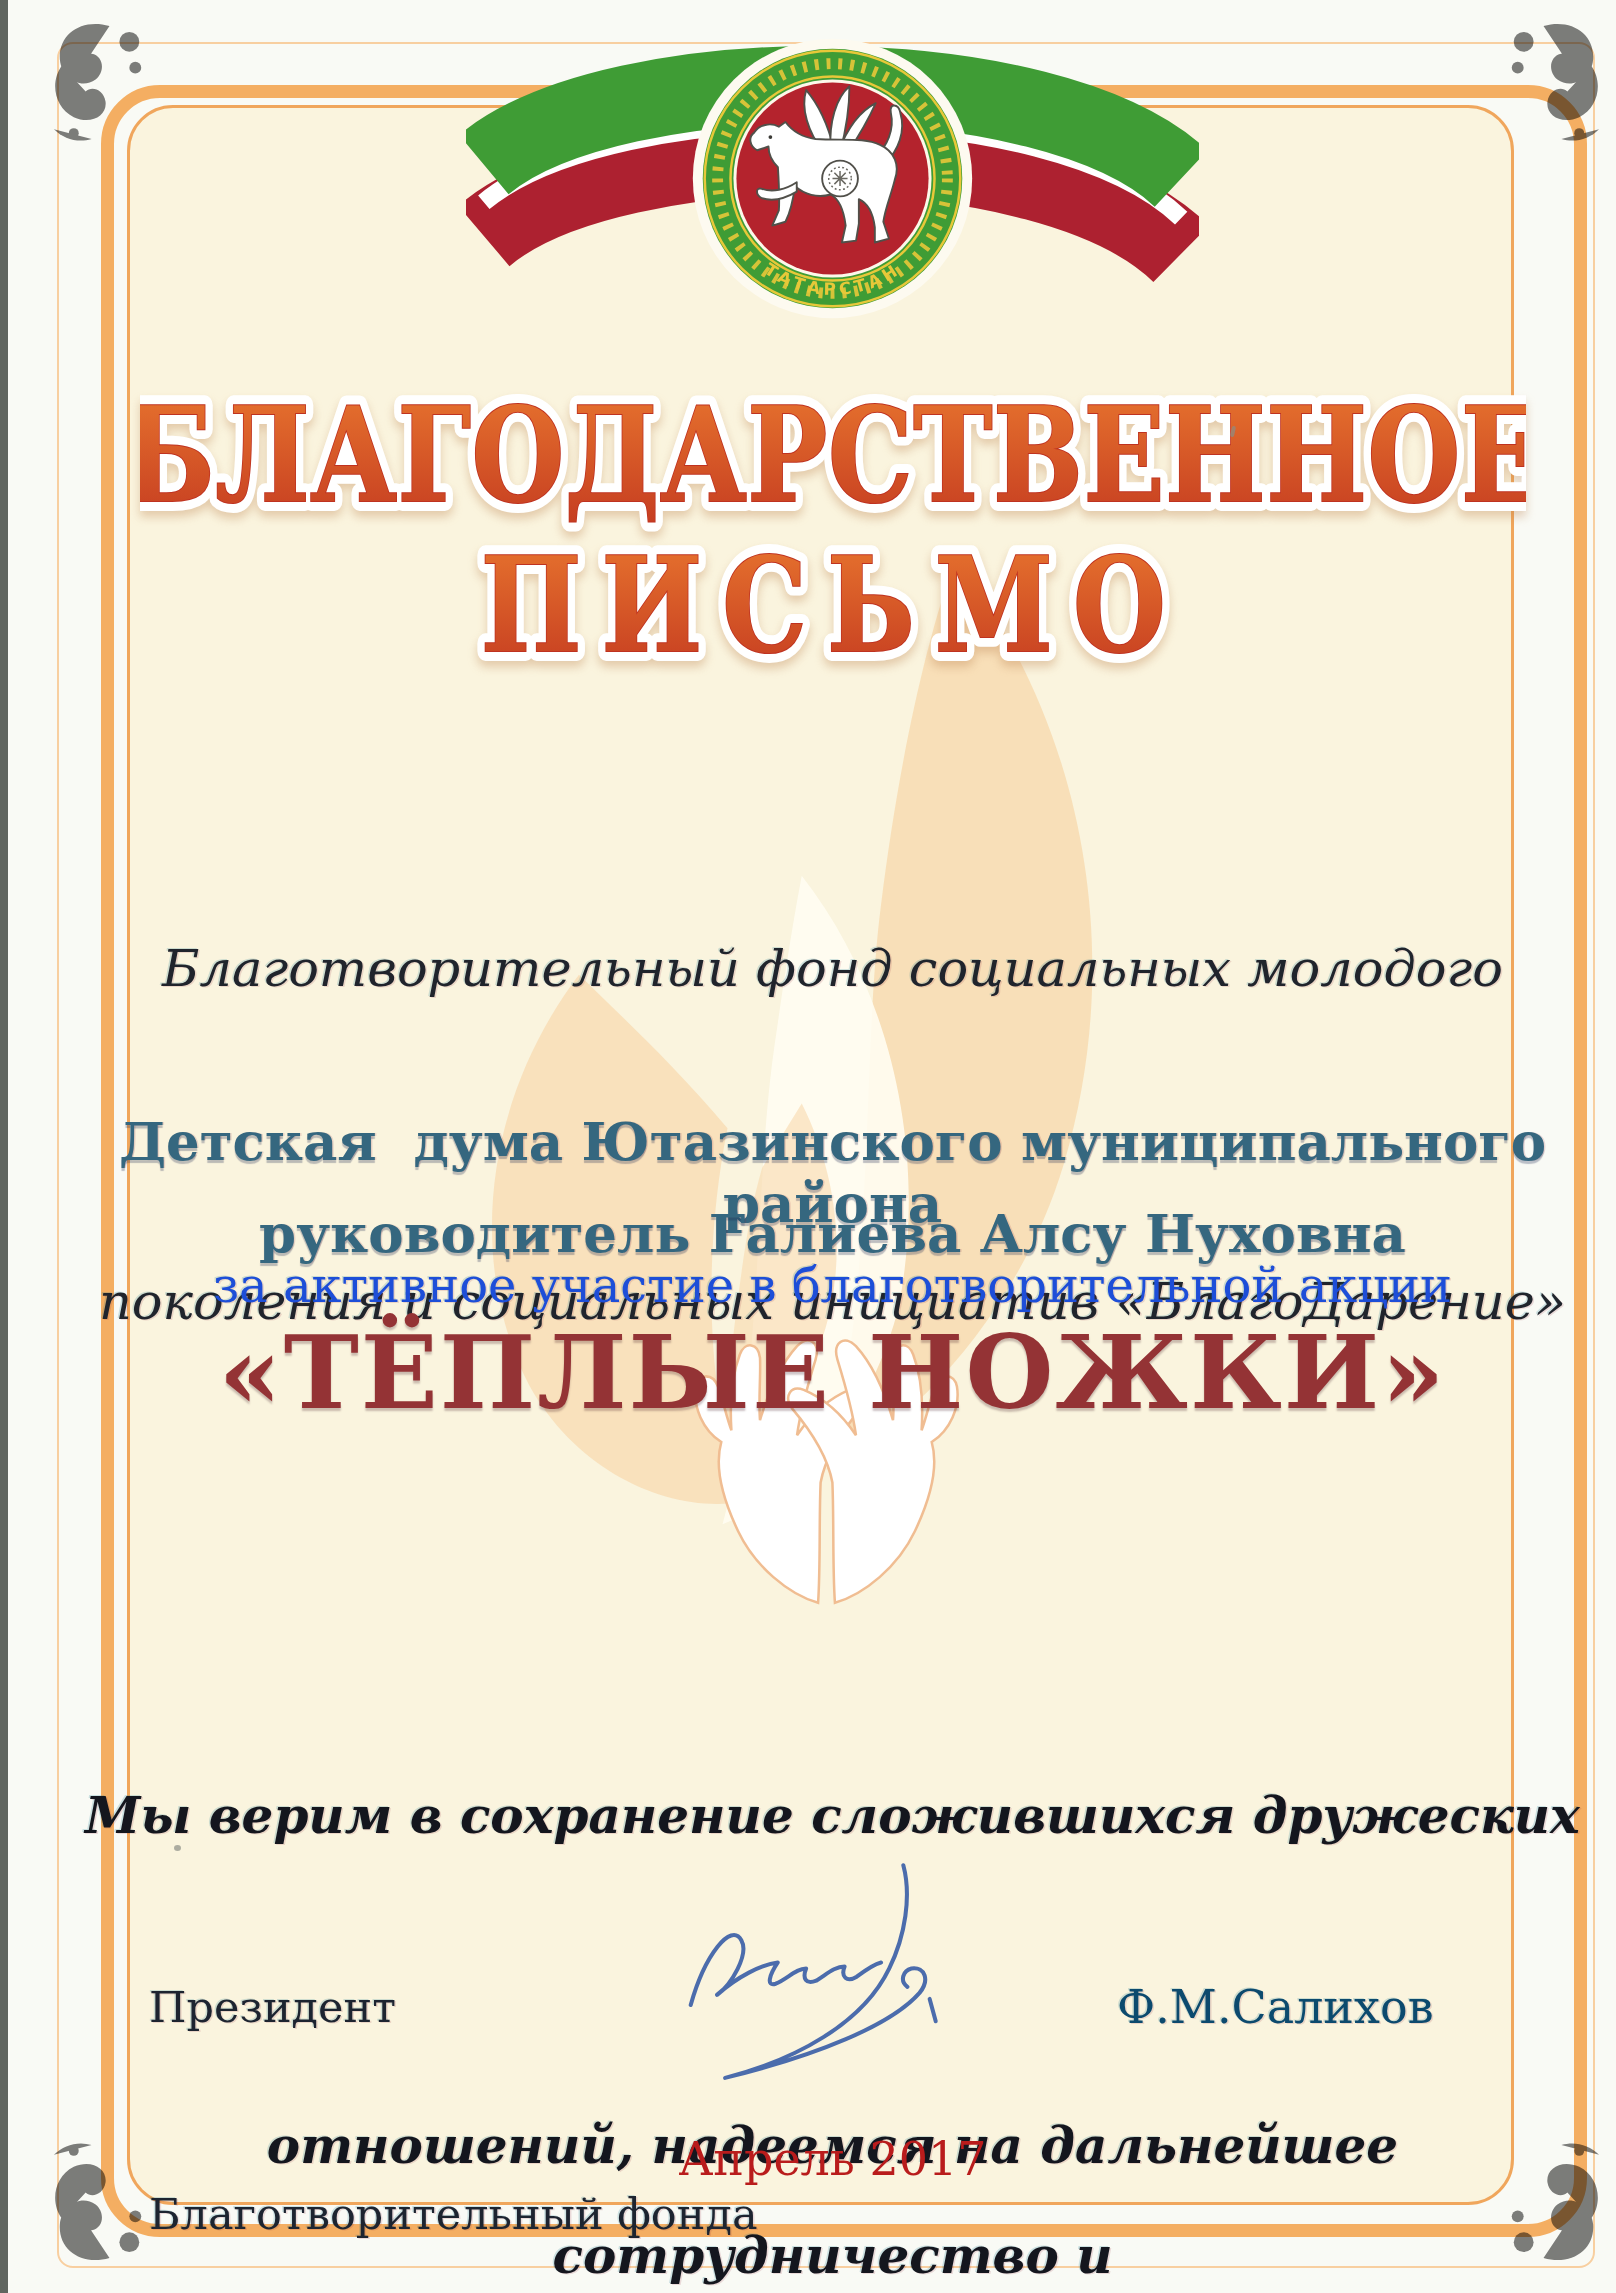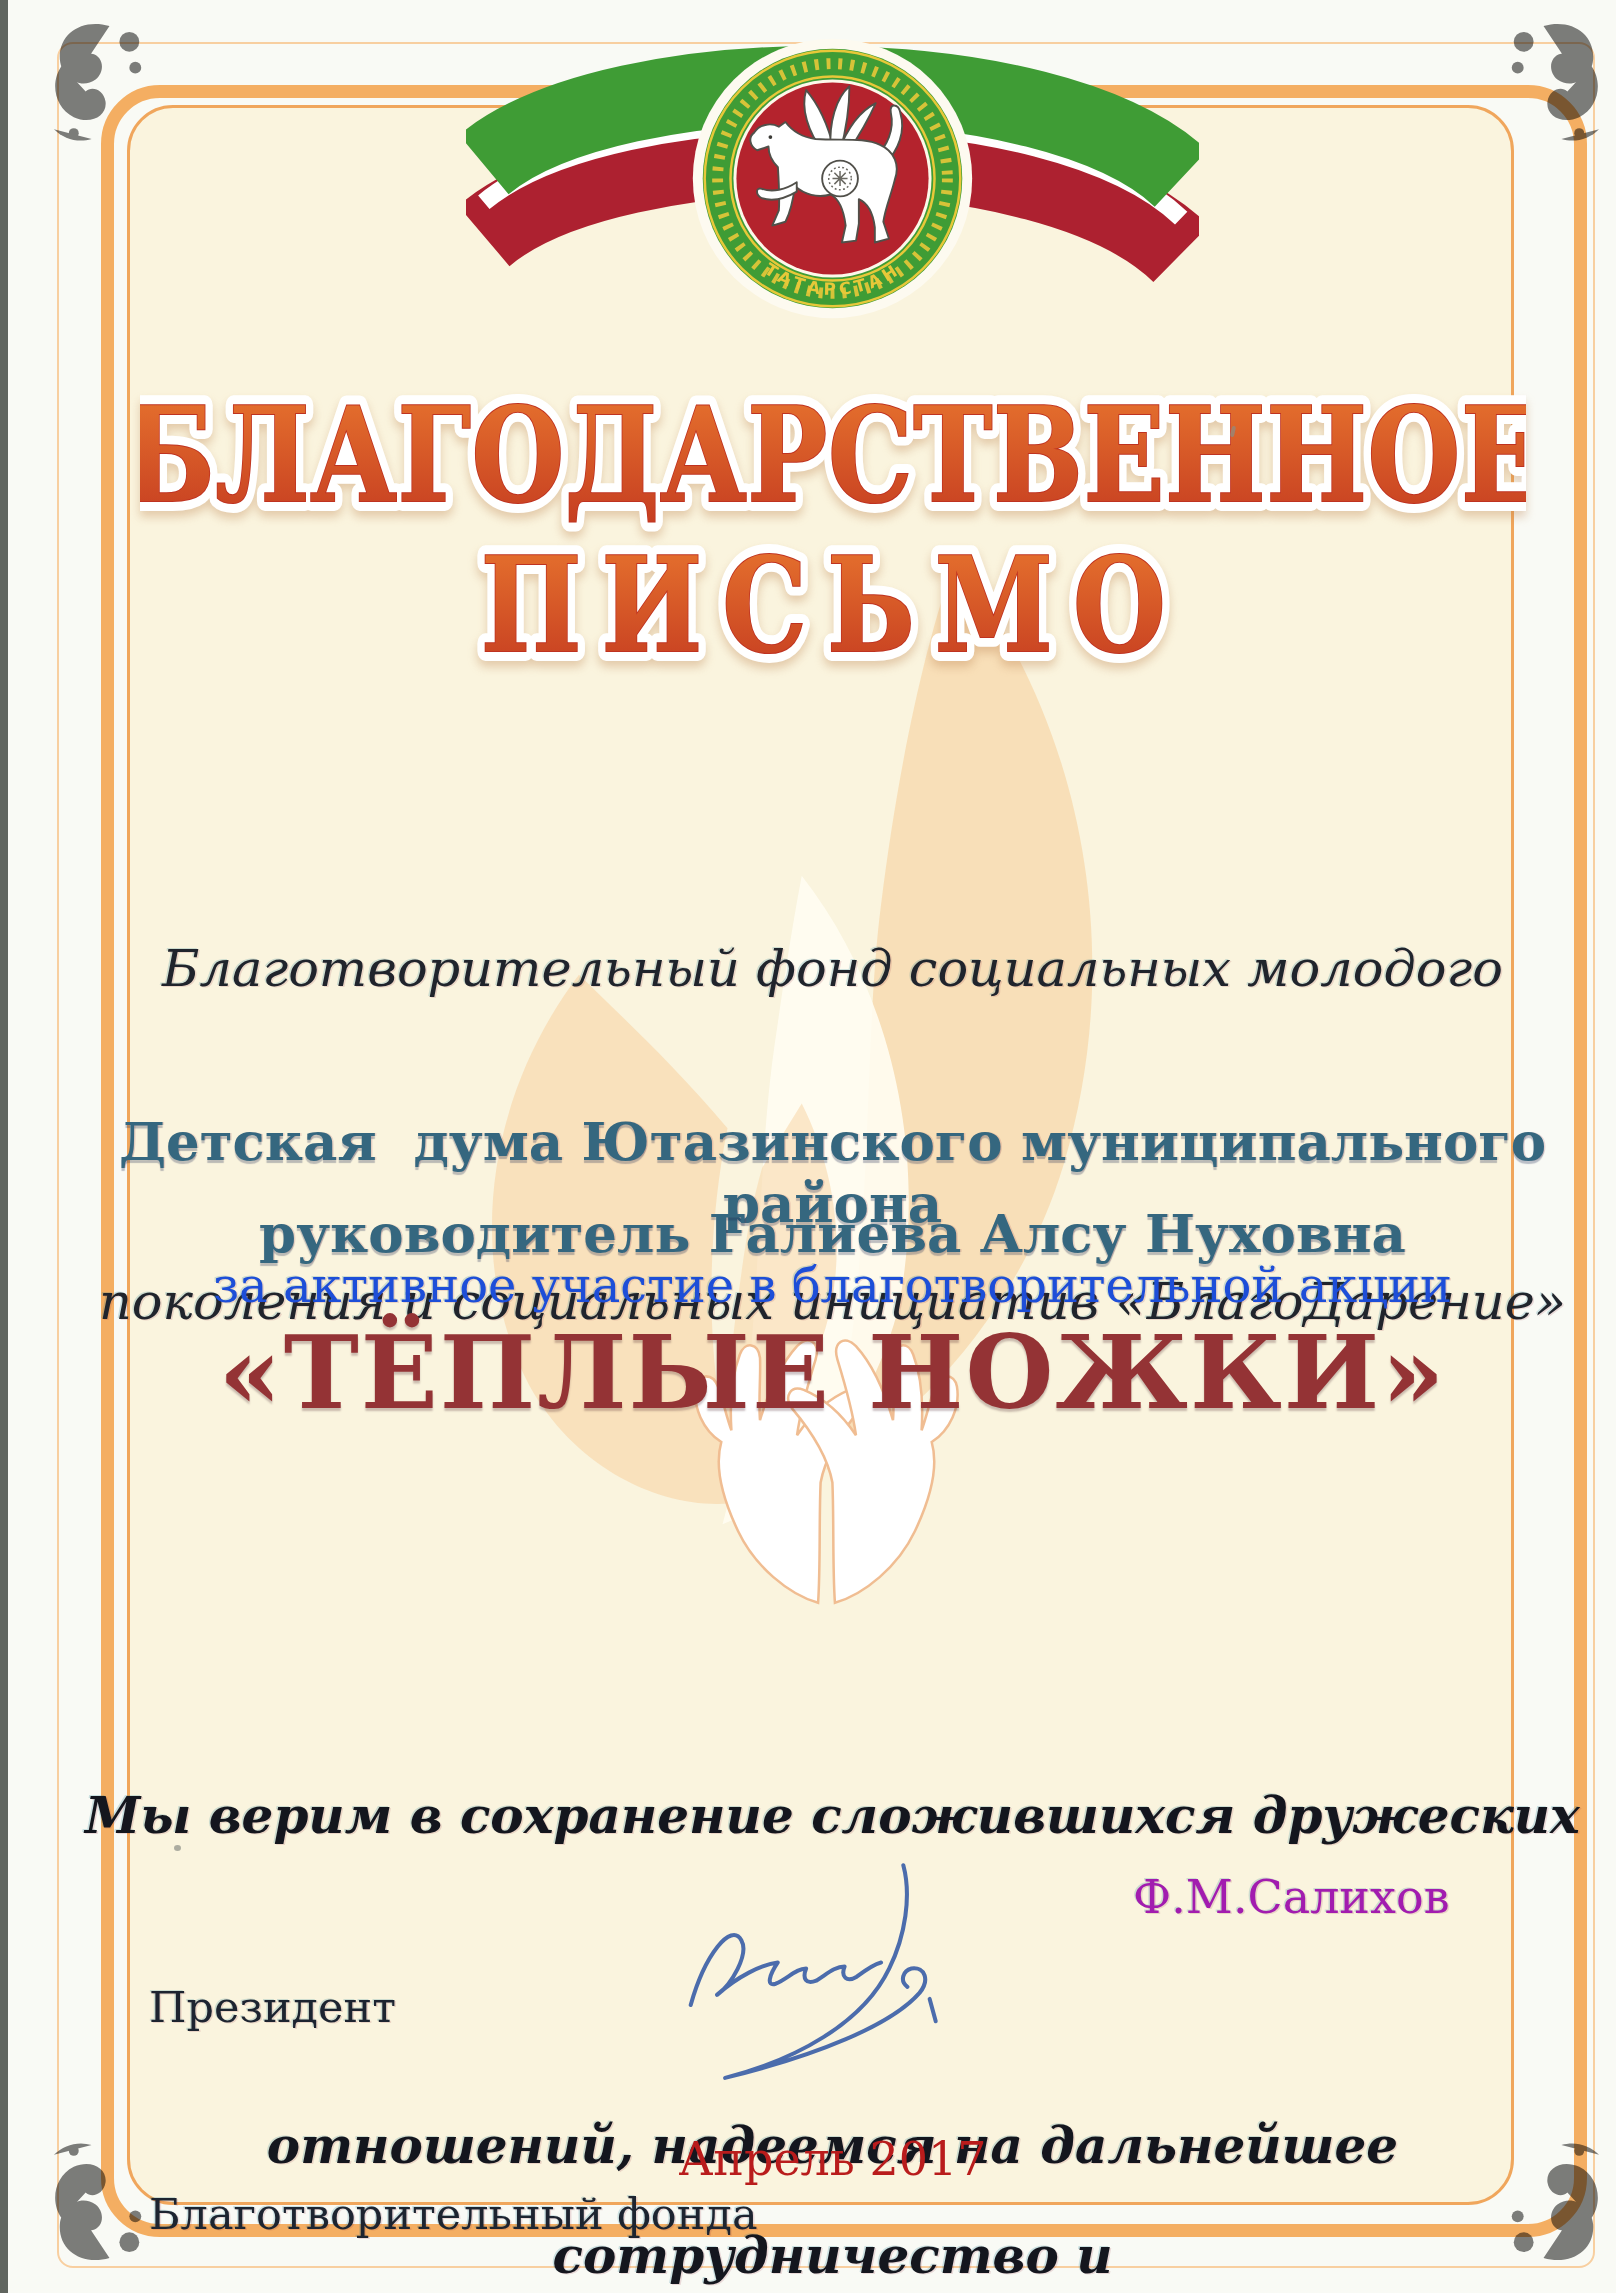--- a/index.html
+++ b/index.html
@@ -70,23 +70,23 @@
     text-shadow:0 3px 2px rgba(60,20,30,.25);}
   .message{top:1541px;font-weight:700;font-style:italic;font-size:50px;line-height:110px;
     color:#14161e;
     text-shadow:1.5px 1px 0 rgba(150,40,60,.15), -1.5px -1px 0 rgba(0,110,140,.18);}
   .sig-role{position:absolute;left:149px;top:1835px;font-size:43px;line-height:69px;
     color:#1d2430;white-space:pre-wrap;
     text-shadow:1.5px 1px 0 rgba(150,40,60,.15), -1.5px -1px 0 rgba(0,110,140,.18);}
   .sig-svg{position:absolute;left:663px;top:1843px;width:347px;height:243px;}
   .sig-stroke{stroke:var(--signature-blue,#3c5fa7);stroke-width:4;fill:none;
     stroke-linecap:round;stroke-linejoin:round;opacity:.92;}
-  .sig-name{position:absolute;left:1117px;top:1870px;font-size:46px;color:#a21caf;
+  .sig-name{position:absolute;left:1117px;top:1980px;font-size:46px;color:#0c4a6e;
     white-space:pre-wrap;
-    text-shadow:1.5px 1px 0 rgba(150,40,60,.15), -1.5px -1px 0 rgba(0,110,140,.18);margin-left:16px;}
+    text-shadow:1.5px 1px 0 rgba(150,40,60,.15), -1.5px -1px 0 rgba(0,110,140,.18);}
   .date{top:2132px;font-size:46px;color:#b91c1c;}
   
   .speck{position:absolute;background:#8a8d86;border-radius:50%;opacity:.7;}
   .speck.s1{left:1231px;top:426px;width:4px;height:11px;border-radius:2px;transform:rotate(12deg);}
   .speck.s2{left:174px;top:1845px;width:7px;height:6px;}
   .speck.s3{left:426px;top:1238px;width:4px;height:4px;}
 </style>
 </head>
 <body>
 

